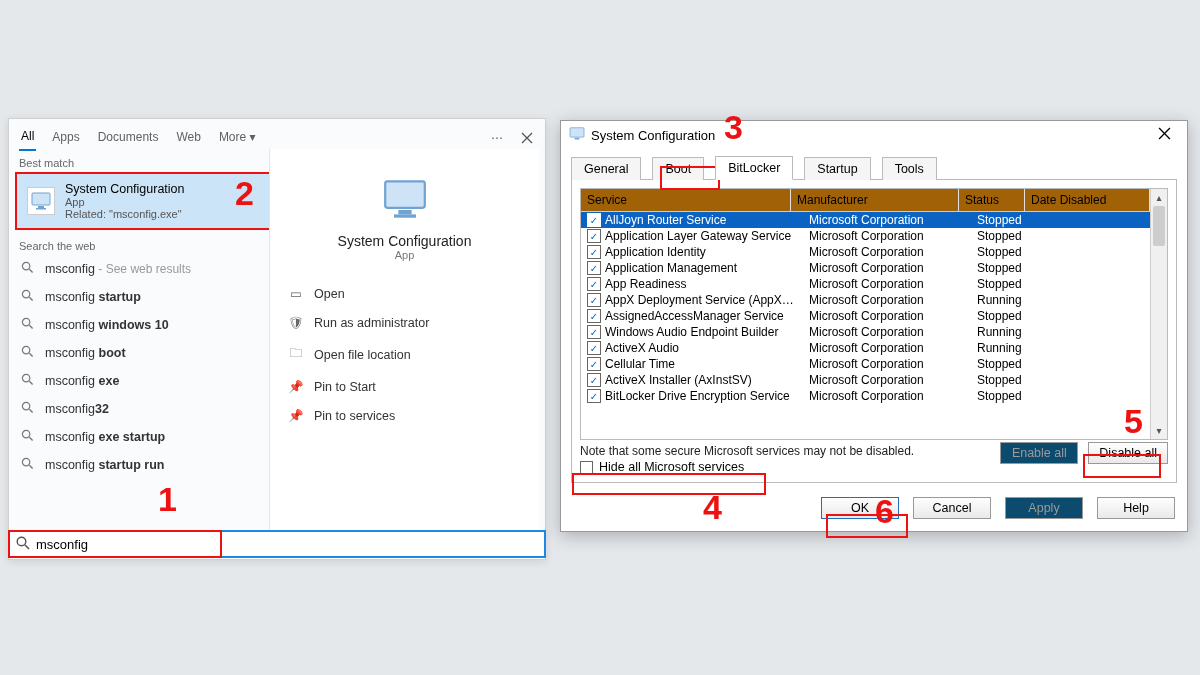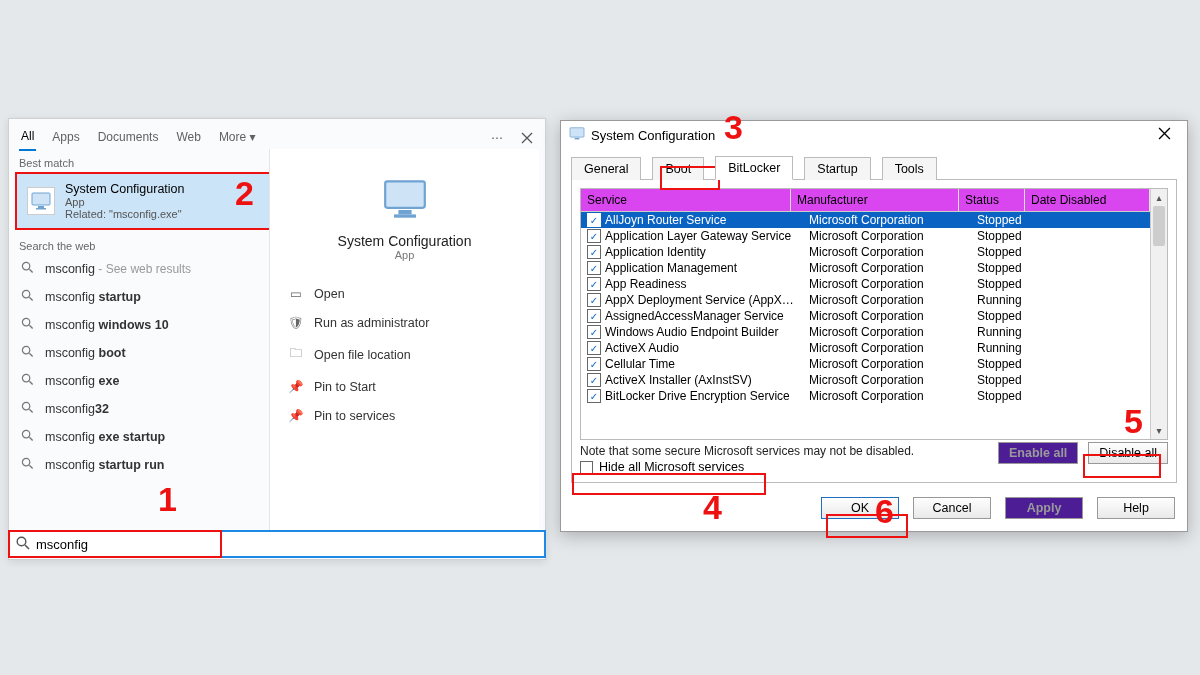--- a/index.html
+++ b/index.html
@@ -51,42 +51,42 @@
   .titlebar .x { width:30px; text-align:center; cursor:pointer; }
   .titlebar .x svg { width:13px; height:13px; }
 
   .tab-strip { display:flex; padding:6px 10px 0 10px; gap:12px; align-items:flex-end; }
   .dtab { padding:4px 12px; border:1px solid #bbb; border-bottom:none; background:#f5f5f5; font-size:12.5px; cursor:pointer; position:relative; top:1px; margin-right:-1px; }
   .dtab.active { background:#fff; border-bottom:1px solid #fff; z-index:2; }
   .tab-page { border:1px solid #bbb; margin:0 10px 8px 10px; background:#fff; padding:8px; }
 
   .grid-wrap { border:1px solid #bbb; height:252px; display:flex; }
   .grid-body { flex:1; overflow:hidden; }
-  .grid-head { display:flex; background:#d946ef; border-bottom:1px solid #ccc; font-size:12px; }
+  .grid-head { display:flex; background:#a16207; border-bottom:1px solid #ccc; font-size:12px; }
   .grid-head .c { padding:4px 6px; border-right:1px solid #e0e0e0; }
   .c-svc { width:210px; } .c-mfg { width:168px; } .c-st { width:66px; } .c-dd { flex:1; }
   .vscroll { width:17px; background:#f0f0f0; border-left:1px solid #ccc; display:flex; flex-direction:column; }
   .vscroll .arr { height:17px; display:flex; align-items:center; justify-content:center; color:#555; font-size:10px; cursor:pointer; }
   .vscroll .track { flex:1; background:#f0f0f0; position:relative; }
   .vscroll .thumb { position:absolute; top:0; left:2px; right:2px; height:40px; background:#cdcdcd; border-radius:2px; }
 
   .row { display:flex; font-size:12px; padding:1px 6px; align-items:center; }
   .row.sel { background:#0a63c2; color:#fff; }
   .row .cb { width:14px; height:14px; margin-right:4px; display:inline-flex; align-items:center; justify-content:center; border:1px solid #666; background:#fff; color:#0a63c2; font-size:10px; }
   .row.sel .cb { border-color:#fff; }
   .row .c { overflow:hidden; white-space:nowrap; text-overflow:ellipsis; }
   .row .c-svc { width:204px; } .row .c-mfg { width:168px; } .row .c-st { width:66px; }
 
   .note { font-size:12px; color:#222; padding:4px 0 2px; }
   .btnrow-top { display:flex; justify-content:flex-end; gap:10px; padding:2px 0 6px; }
   .hide-row { display:flex; align-items:center; gap:6px; font-size:12.5px; }
   .hide-row .cb { width:13px; height:13px; border:1px solid #666; background:#fff; }
 
   .winbtn { min-width:78px; padding:3px 10px; border:1px solid #999; background:linear-gradient(#fefefe,#e9e9e9); font-size:12.5px; cursor:pointer; text-align:center; }
-  .winbtn.disabled { color:#9a9a9a; background:#4c1d95; cursor:default;font-weight:bold; }
+  .winbtn.disabled { color:#9a9a9a; background:#0c4a6e; cursor:default; }
   .dlg-btns { display:flex; justify-content:flex-end; gap:14px; padding:6px 12px 12px; }
 
   .callout { position:absolute; color:#e11; font-weight:700; font-size:34px; font-family:Arial,sans-serif; pointer-events:none; }
   .redbox { position:absolute; border:2px solid #e11; pointer-events:none; }
 
   
   .mon { display:inline-block; }
   .mon svg { display:block; }
 </style>
 </head>

